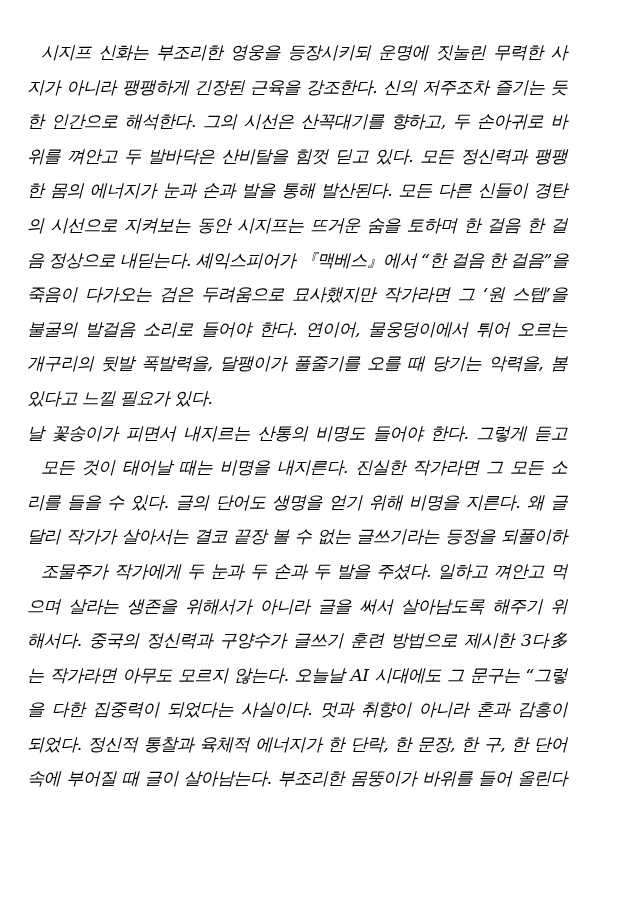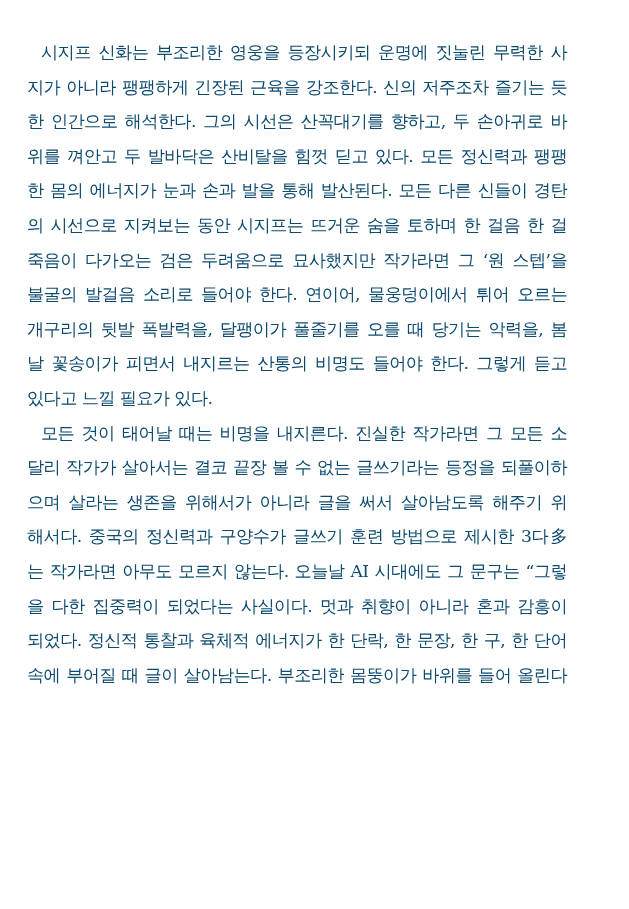--- a/index.html
+++ b/index.html
@@ -17,58 +17,62 @@
       position: absolute;
       left: 27px;
       top: 35px;
       width: 540px;
     }
     .line {
       height: 34.6px;
       line-height: 34.6px;
       font-family: "DejaVu Serif", "Liberation Serif", serif;
       font-size: 17.2px;
-      color: #0c4a6e;
+      color: #000000;
       white-space: nowrap;
       text-align: justify;
       text-align-last: justify;
       letter-spacing: -0.6px;
+      font-style: italic;
     }
     .line.indent {
       padding-left: 14px;
     }
     .line.last {
       text-align-last: left;
     }
   </style>
 </head>
 <body>
 
 <div class="page">
 
   <div class="paragraph">
     <div class="line indent">시지프 신화는 부조리한 영웅을 등장시키되 운명에 짓눌린 무력한 사</div>
     <div class="line">지가 아니라 팽팽하게 긴장된 근육을 강조한다. 신의 저주조차 즐기는 듯</div>
     <div class="line">한 인간으로 해석한다. 그의 시선은 산꼭대기를 향하고, 두 손아귀로 바</div>
     <div class="line">위를 껴안고 두 발바닥은 산비탈을 힘껏 딛고 있다. 모든 정신력과 팽팽</div>
     <div class="line">한 몸의 에너지가 눈과 손과 발을 통해 발산된다. 모든 다른 신들이 경탄</div>
     <div class="line">의 시선으로 지켜보는 동안 시지프는 뜨거운 숨을 토하며 한 걸음 한 걸</div>
+    <div class="line">음 정상으로 내딛는다. 셰익스피어가 『맥베스』에서 “한 걸음 한 걸음”을</div>
     <div class="line">죽음이 다가오는 검은 두려움으로 묘사했지만 작가라면 그 ‘원 스텝’을</div>
     <div class="line">불굴의 발걸음 소리로 들어야 한다. 연이어, 물웅덩이에서 튀어 오르는</div>
     <div class="line">개구리의 뒷발 폭발력을, 달팽이가 풀줄기를 오를 때 당기는 악력을, 봄</div>
+    <div class="line last">있다고 느낄 필요가 있다.</div>
     <div class="line">날 꽃송이가 피면서 내지르는 산통의 비명도 들어야 한다. 그렇게 듣고</div>
-    <div class="line last">있다고 느낄 필요가 있다.</div>
   </div>
 
   <div class="paragraph">
     <div class="line indent">모든 것이 태어날 때는 비명을 내지른다. 진실한 작가라면 그 모든 소</div>
+    <div class="line">리를 들을 수 있다. 글의 단어도 생명을 얻기 위해 비명을 지른다. 왜 글</div>
     <div class="line">달리 작가가 살아서는 결코 끝장 볼 수 없는 글쓰기라는 등정을 되풀이하</div>
   </div>
 
   <div class="paragraph">
+    <div class="line indent">조물주가 작가에게 두 눈과 두 손과 두 발을 주셨다. 일하고 껴안고 먹</div>
     <div class="line">으며 살라는 생존을 위해서가 아니라 글을 써서 살아남도록 해주기 위</div>
     <div class="line">해서다. 중국의 정신력과 구양수가 글쓰기 훈련 방법으로 제시한 3다多</div>
     <div class="line">는 작가라면 아무도 모르지 않는다. 오늘날 AI 시대에도 그 문구는 “그렇</div>
     <div class="line">을 다한 집중력이 되었다는 사실이다. 멋과 취향이 아니라 혼과 감흥이</div>
     <div class="line">되었다. 정신적 통찰과 육체적 에너지가 한 단락, 한 문장, 한 구, 한 단어</div>
     <div class="line">속에 부어질 때 글이 살아남는다. 부조리한 몸뚱이가 바위를 들어 올린다</div>
   </div>
 </div>
 
 </body></html>

